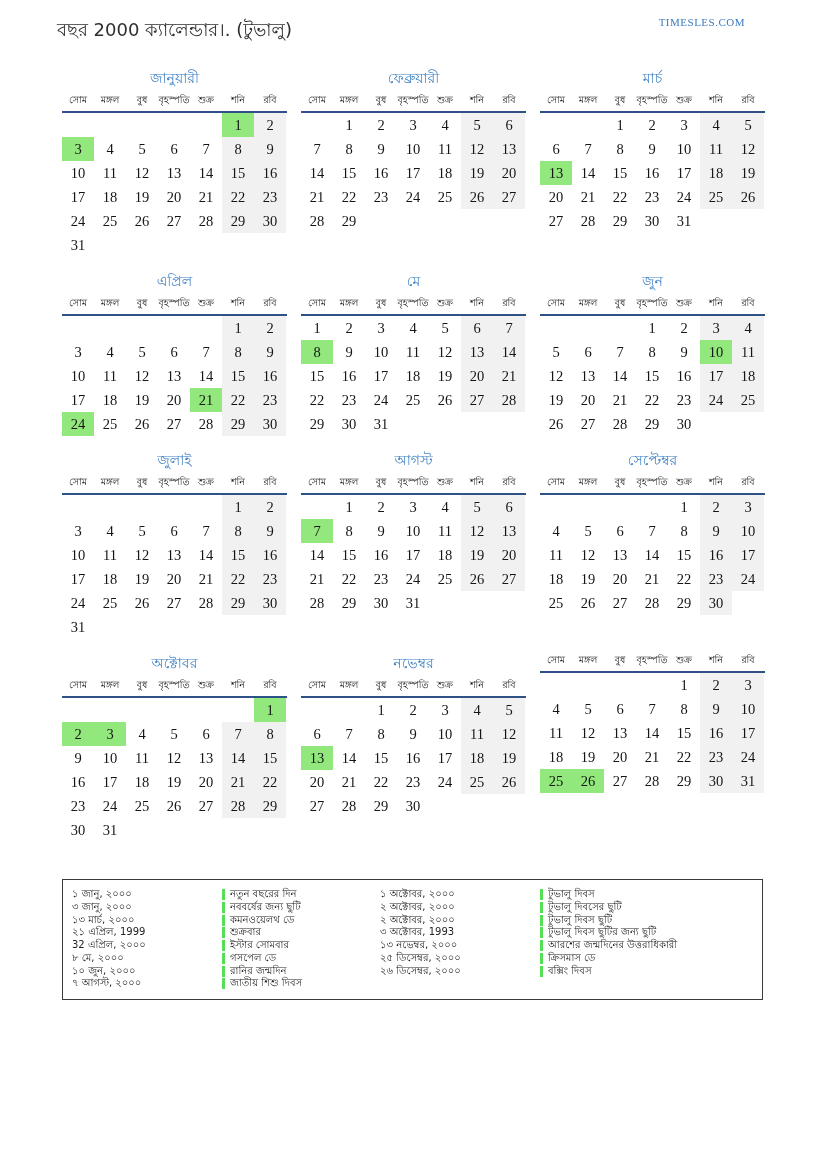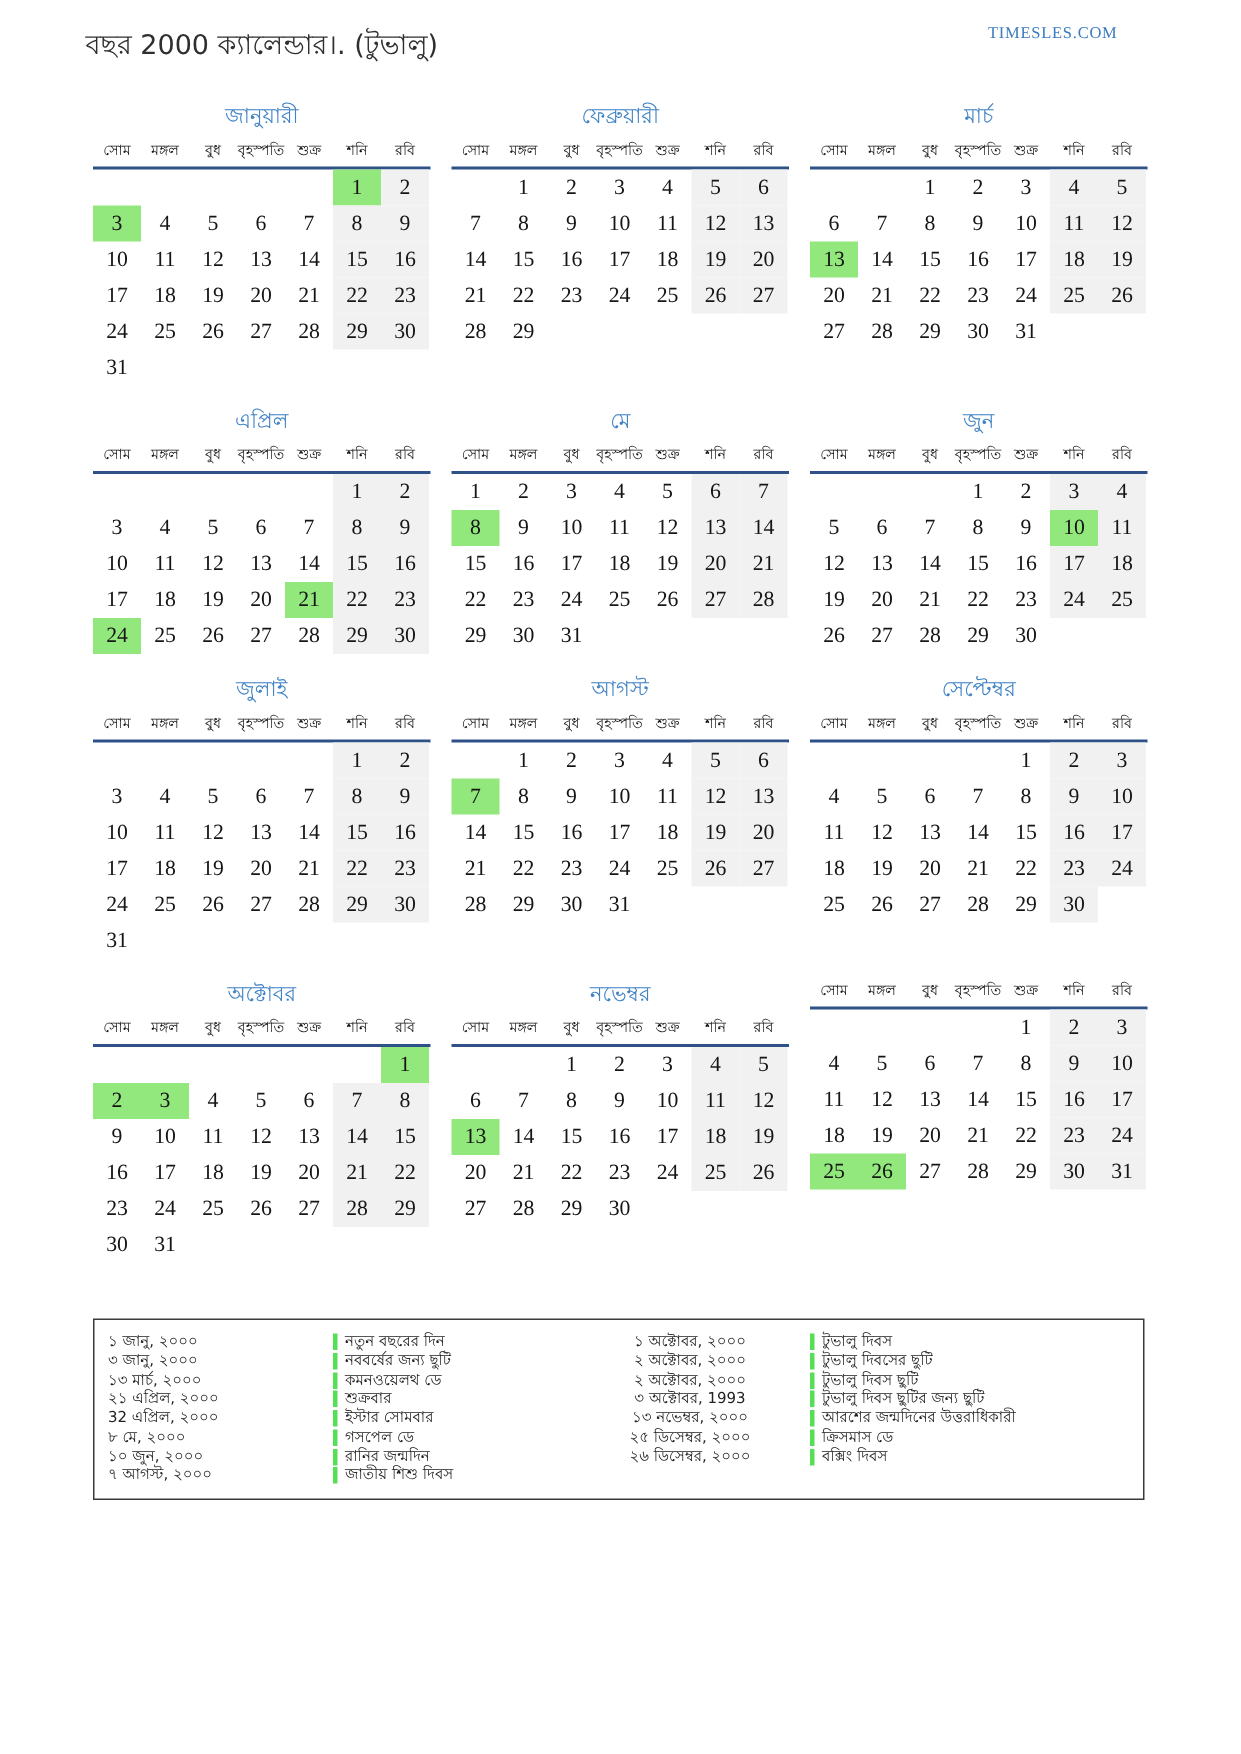--- a/index.html
+++ b/index.html
@@ -95,21 +95,21 @@
     display:flex;align-items:center;
     font-size:10px;color:#222;white-space:nowrap;
   }
   .legend-marker{
     display:inline-block;
     width:3px;height:11px;
     background:var(--legend-green);
     margin-right:5px;flex:0 0 3px;
   }
   .lg-dates{width:150px;}
-  .lg-dates.right{width:160px;align-items:center;}
+  .lg-dates.right{width:160px;}
 </style>
 </head>
 <body>
 
 <div class="page">
 
   <div class="topbar">
     <div class="page-title">বছর 2000 ক্যালেন্ডার।. (টুভালু)</div>
     <a class="site-link">TIMESLES.COM</a>
   </div>
@@ -833,21 +833,21 @@
           <div class="legend-row">
             <span class="legend-date">১ জানু, ২০০০</span>
           </div>
           <div class="legend-row">
             <span class="legend-date">৩ জানু, ২০০০</span>
           </div>
           <div class="legend-row">
             <span class="legend-date">১৩ মার্চ, ২০০০</span>
           </div>
           <div class="legend-row">
-            <span class="legend-date">২১ এপ্রিল, ২০০০</span>
+            <span class="legend-date">২১ এপ্রিল, 1999</span>
           </div>
           <div class="legend-row">
             <span class="legend-date">32 এপ্রিল, ২০০০</span>
           </div>
           <div class="legend-row">
             <span class="legend-date">৮ মে, ২০০০</span>
           </div>
           <div class="legend-row">
             <span class="legend-date">১০ জুন, ২০০০</span>
           </div>

